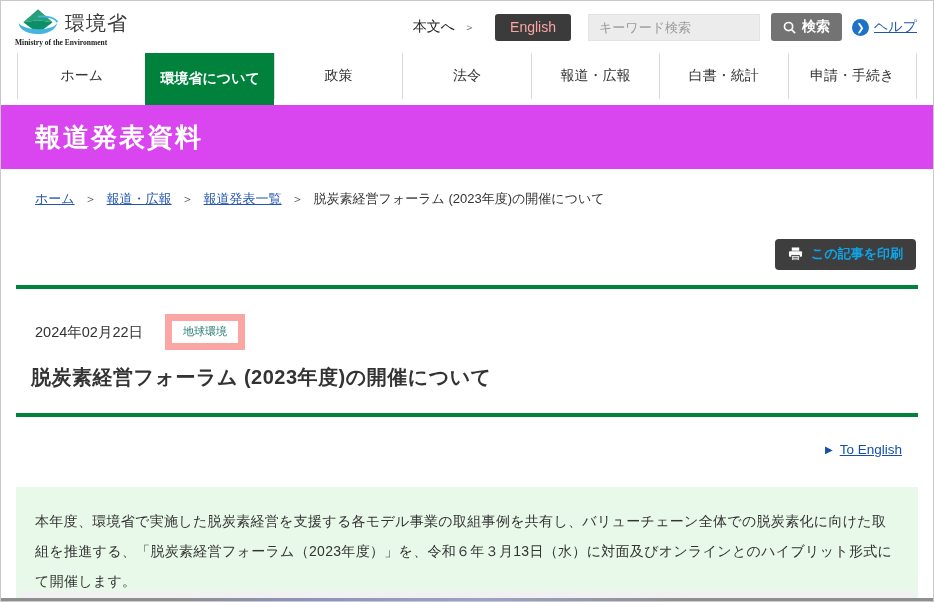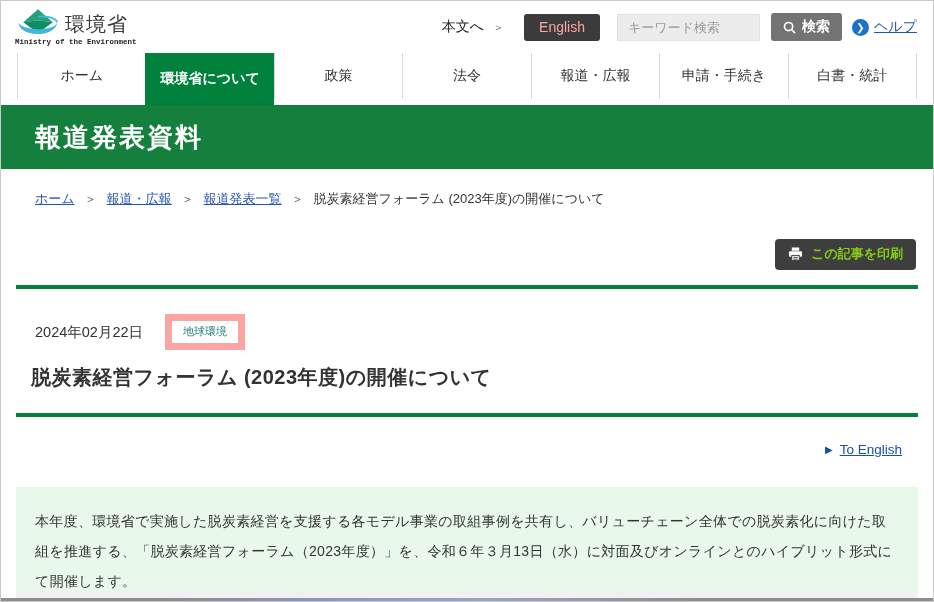--- a/index.html
+++ b/index.html
@@ -8,28 +8,28 @@
     position:relative; width:934px; height:602px; background:#fff;
     border:1px solid #c9c9c9; overflow:hidden; margin:0 auto;
   }
 
   
   .top-header { height:52px; display:flex; align-items:center; padding:0 16px 0 14px; }
   .logo { display:flex; flex-direction:column; margin-right:auto; cursor:pointer; }
   .logo-row { display:flex; align-items:center; }
   .logo-mark { width:46px; height:32px; }
   .logo-title { font-size:20px; color:#3a3a3a; letter-spacing:1px; margin-left:4px; }
-  .logo-subtitle { font-size:7.5px; font-weight:bold; color:#222; font-family:Liberation Mono, monospace; margin-top:-2px; }
+  .logo-subtitle { font-size:7.5px; font-weight:bold; color:#222; font-family:Liberation Serif, serif; margin-top:-2px; }
 
   .skip-link { font-size:14px; color:#222; margin-right:20px; display:flex; align-items:center; gap:9px; cursor:pointer; }
   .skip-chevron { color:#555; font-size:11px; }
 
   .btn-english { background:#3b3b3b; color:#fca5a5; font-size:14px; padding:5px 15px 6px; border:none; border-radius:3px; margin-right:17px; cursor:pointer; }
 
-  .search-input { width:143px; height:27px; background:#ececec; border:1px solid #e3e3e3; font-size:13px; padding:0 10px; color:#333; font-family:inherit; }
+  .search-input { width:172px; height:27px; background:#ececec; border:1px solid #e3e3e3; font-size:13px; padding:0 10px; color:#333; font-family:inherit; }
   .search-input::placeholder { color:#9a9a9a; }
   .btn-search { background:#737373; color:#fff; display:flex; align-items:center; gap:6px; font-size:14px; font-weight:bold; padding:0 12px; height:28px; border:none; border-radius:3px; margin-left:11px; cursor:pointer; }
 
   .help { display:flex; align-items:center; gap:5px; margin-left:10px; cursor:pointer; }
   .help-circle { width:17px; height:17px; border-radius:50%; background:#1b72c8; color:#fff; font-size:10px; display:flex; align-items:center; justify-content:center; }
   .help-label { color:#2057aa; text-decoration:underline; font-size:14px; }
 
   
   .main-nav { height:52px; padding:0 16px; position:relative; z-index:2; }
   .main-nav ul { display:flex; height:46px; list-style:none; }
@@ -37,32 +37,32 @@
     flex:1; display:flex; align-items:center; justify-content:center;
     font-size:14px; color:#333; border-left:1px solid #d8d8d8; cursor:pointer; background:#fff;
   }
   .main-nav li:last-child { border-right:1px solid #d8d8d8; }
   .main-nav li.active {
     background:#00813c; color:#fff; font-weight:bold; height:52px; border-color:transparent;
   }
 
   
   .page-banner {
-    height:64px; background:#15803d; display:flex; align-items:center;
+    height:64px; background:#d946ef; display:flex; align-items:center;
     padding-left:34px; color:#fff; font-size:26px; font-weight:bold; letter-spacing:2px;
   }
 
   
   .breadcrumb { margin:21px 16px 0 34px; font-size:13px; color:#333; display:flex; align-items:center; flex-wrap:wrap; }
   .breadcrumb a { color:#2456ae; text-decoration:underline; cursor:pointer; }
   .crumb-sep { color:#555; margin:0 10px; font-size:12px; }
 
   
   .print-row { display:flex; justify-content:flex-end; margin:31px 17px 0 0; }
-  .btn-print { background:#3e3e3e; color:#84cc16; font-size:13px; font-weight:bold; padding:6px 13px 7px; border:none; border-radius:4px; display:flex; align-items:center; gap:8px; cursor:pointer; }
+  .btn-print { background:#3e3e3e; color:#0ea5e9; font-size:13px; font-weight:bold; padding:6px 13px 7px; border:none; border-radius:4px; display:flex; align-items:center; gap:8px; cursor:pointer; }
 
   .green-rule { height:4px; background:#00813c; margin-left:15px; width:902px; border:none; }
   .rule-1 { margin-top:15px; }
   .rule-2 { margin-top:22px; }
 
   .article-meta { display:flex; align-items:center; margin:25px 0 4px 34px; gap:22px; }
   .article-date { font-size:14.5px; color:#333; }
   .category-badge { border:7px solid #fca5a5; color:#1f7a6e; font-size:11px; padding:3px 11px 4px; }
 
   .article-title { margin:14px 0 0 30px; font-size:20px; font-weight:bold; color:#333; letter-spacing:0.5px; }
@@ -123,22 +123,22 @@
     </a>
   </header>
 
   <nav class="main-nav">
     <ul id="nav-list">
         <li>ホーム</li>
         <li class="active">環境省について</li>
         <li>政策</li>
         <li>法令</li>
         <li>報道・広報</li>
+        <li>白書・統計</li>
         <li>申請・手続き</li>
-        <li>白書・統計</li>
       </ul>
   </nav>
 
   <div class="page-banner">
     <span>報道発表資料</span>
   </div>
 
   <div class="breadcrumb" id="breadcrumb">
       <a>ホーム</a>
       <span class="crumb-sep">＞</span>

